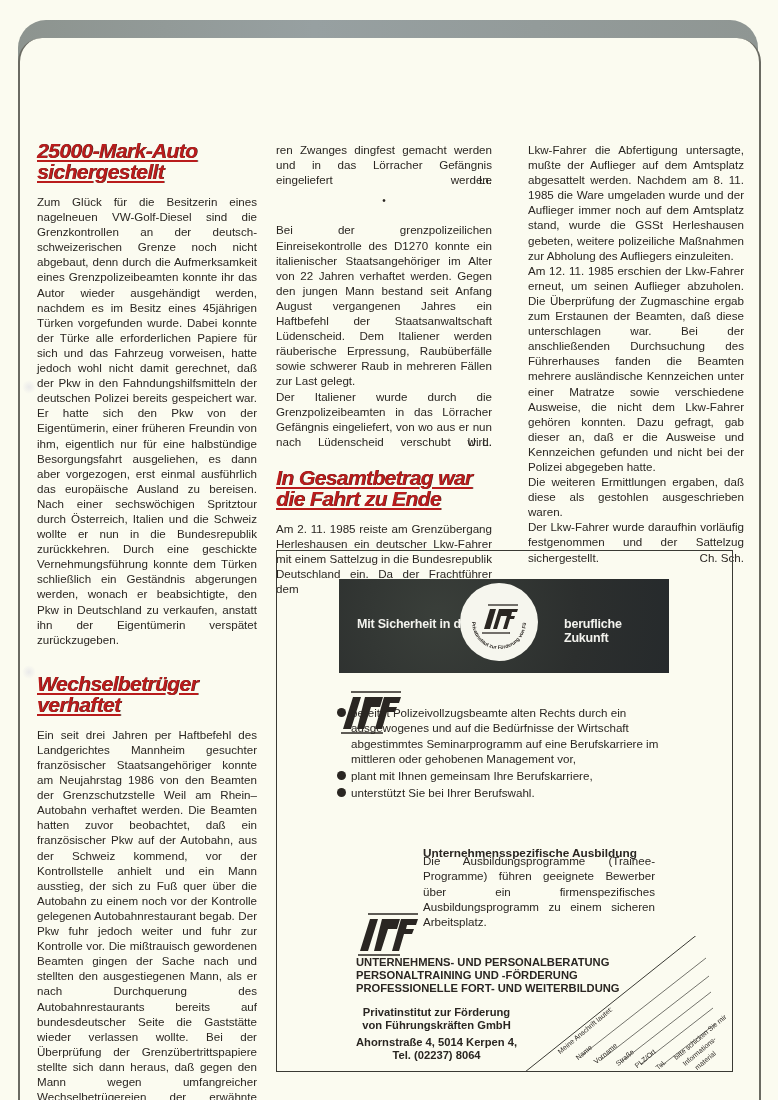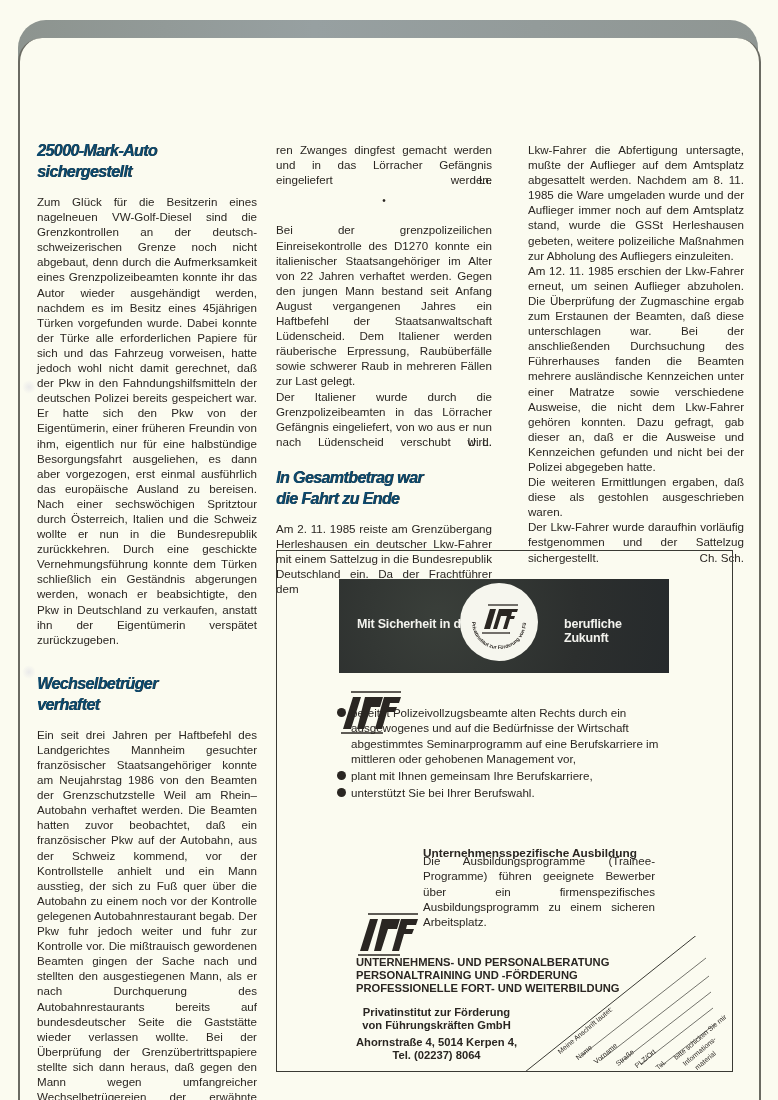--- a/index.html
+++ b/index.html
@@ -21,23 +21,24 @@
     border-right: 2px solid #6a6a62;
     border-radius: 24px 24px 0 0;
   }
   .col { position: absolute; font-size: 11.6px; line-height: 15.1px; text-align: justify; }
   .col-left { left: 37px; top: 140px; width: 220px; }
   .col-mid { left: 276px; top: 142px; width: 216px; }
   .col-right { left: 528px; top: 142px; width: 216px; }
   h2.headline {
     font-family: "Liberation Sans", sans-serif;
     font-weight: bold; font-style: italic;
-    font-size: 16px; line-height: 21px; letter-spacing: -0.6px;
-    margin: 0 0 12px 0; color: #0c4a6e;
+    font-size: 21px; line-height: 21px; letter-spacing: -0.6px;
+    margin: 0 0 12px 0; color: #b91c1c;
     text-shadow: 0.5px 0 0 #2b2420;
+    text-decoration: underline;
   }
   p { margin: 0; }
   .signature { display: block; text-align: right; margin-top: -15px; }
   .sig-line { text-align: justify; text-align-last: justify; }
   .separator { text-align: center; margin: 6px 0 14px 0; font-size: 10px; }
 
   .ad-box {
     position: absolute; left: 276px; top: 550px; width: 457px; height: 522px;
     border: 1.3px solid #3a3a34; box-sizing: border-box;
   }

